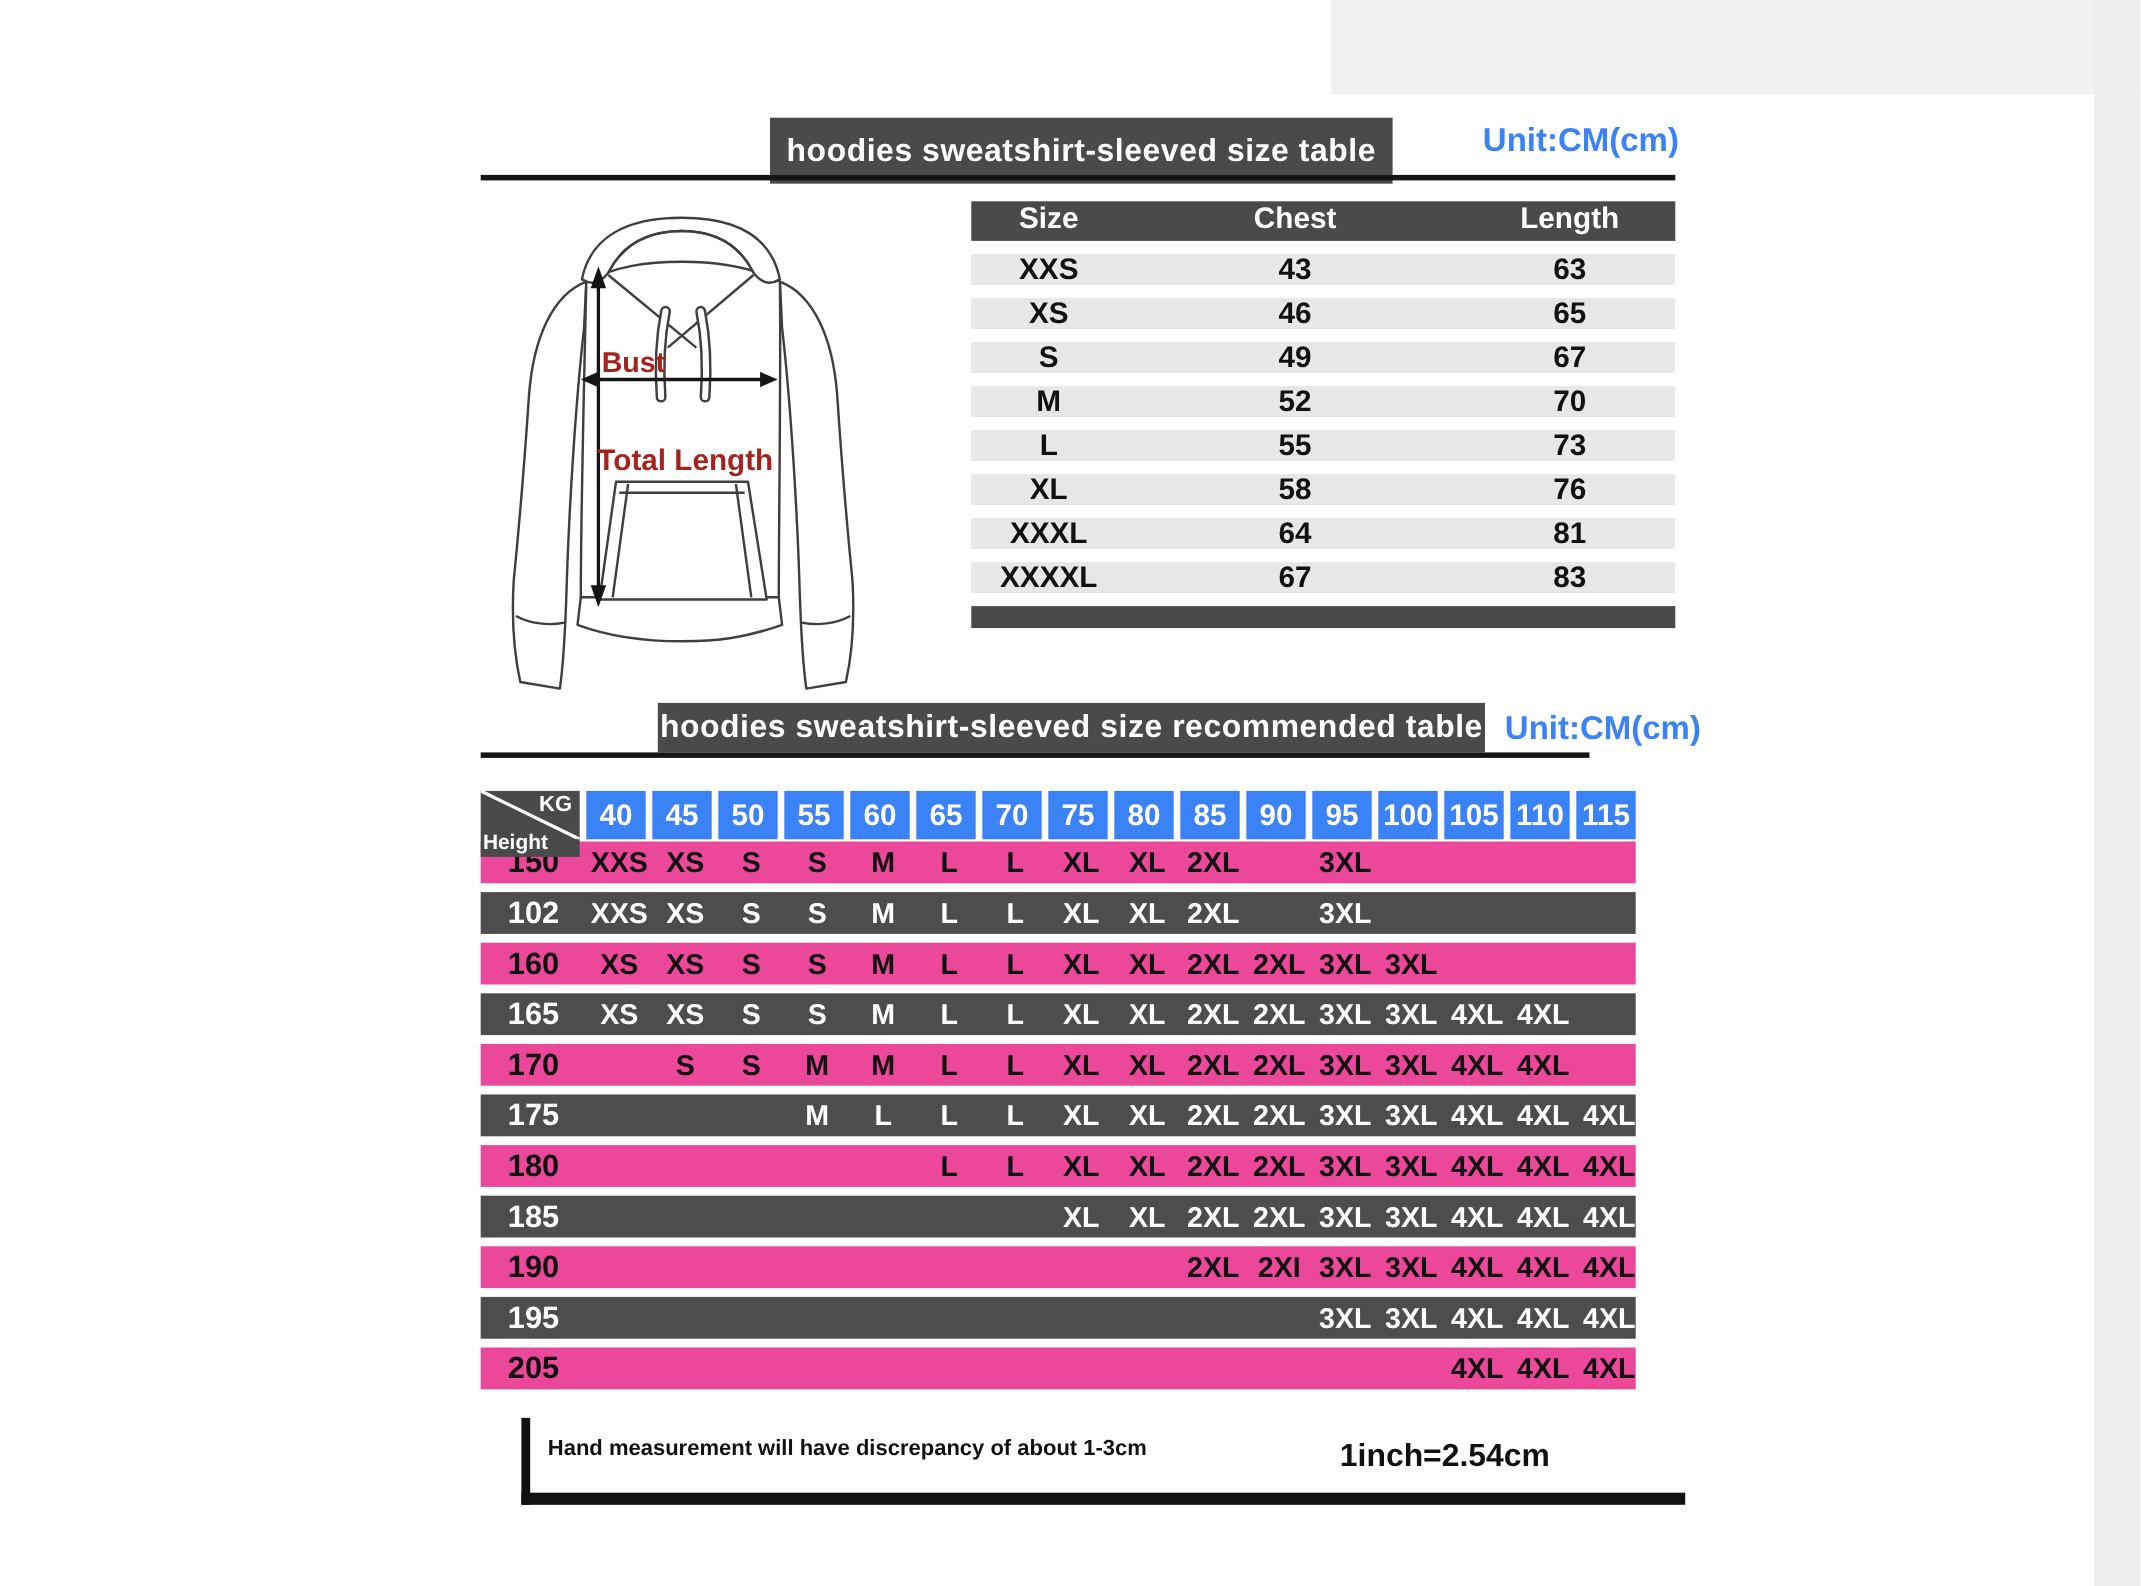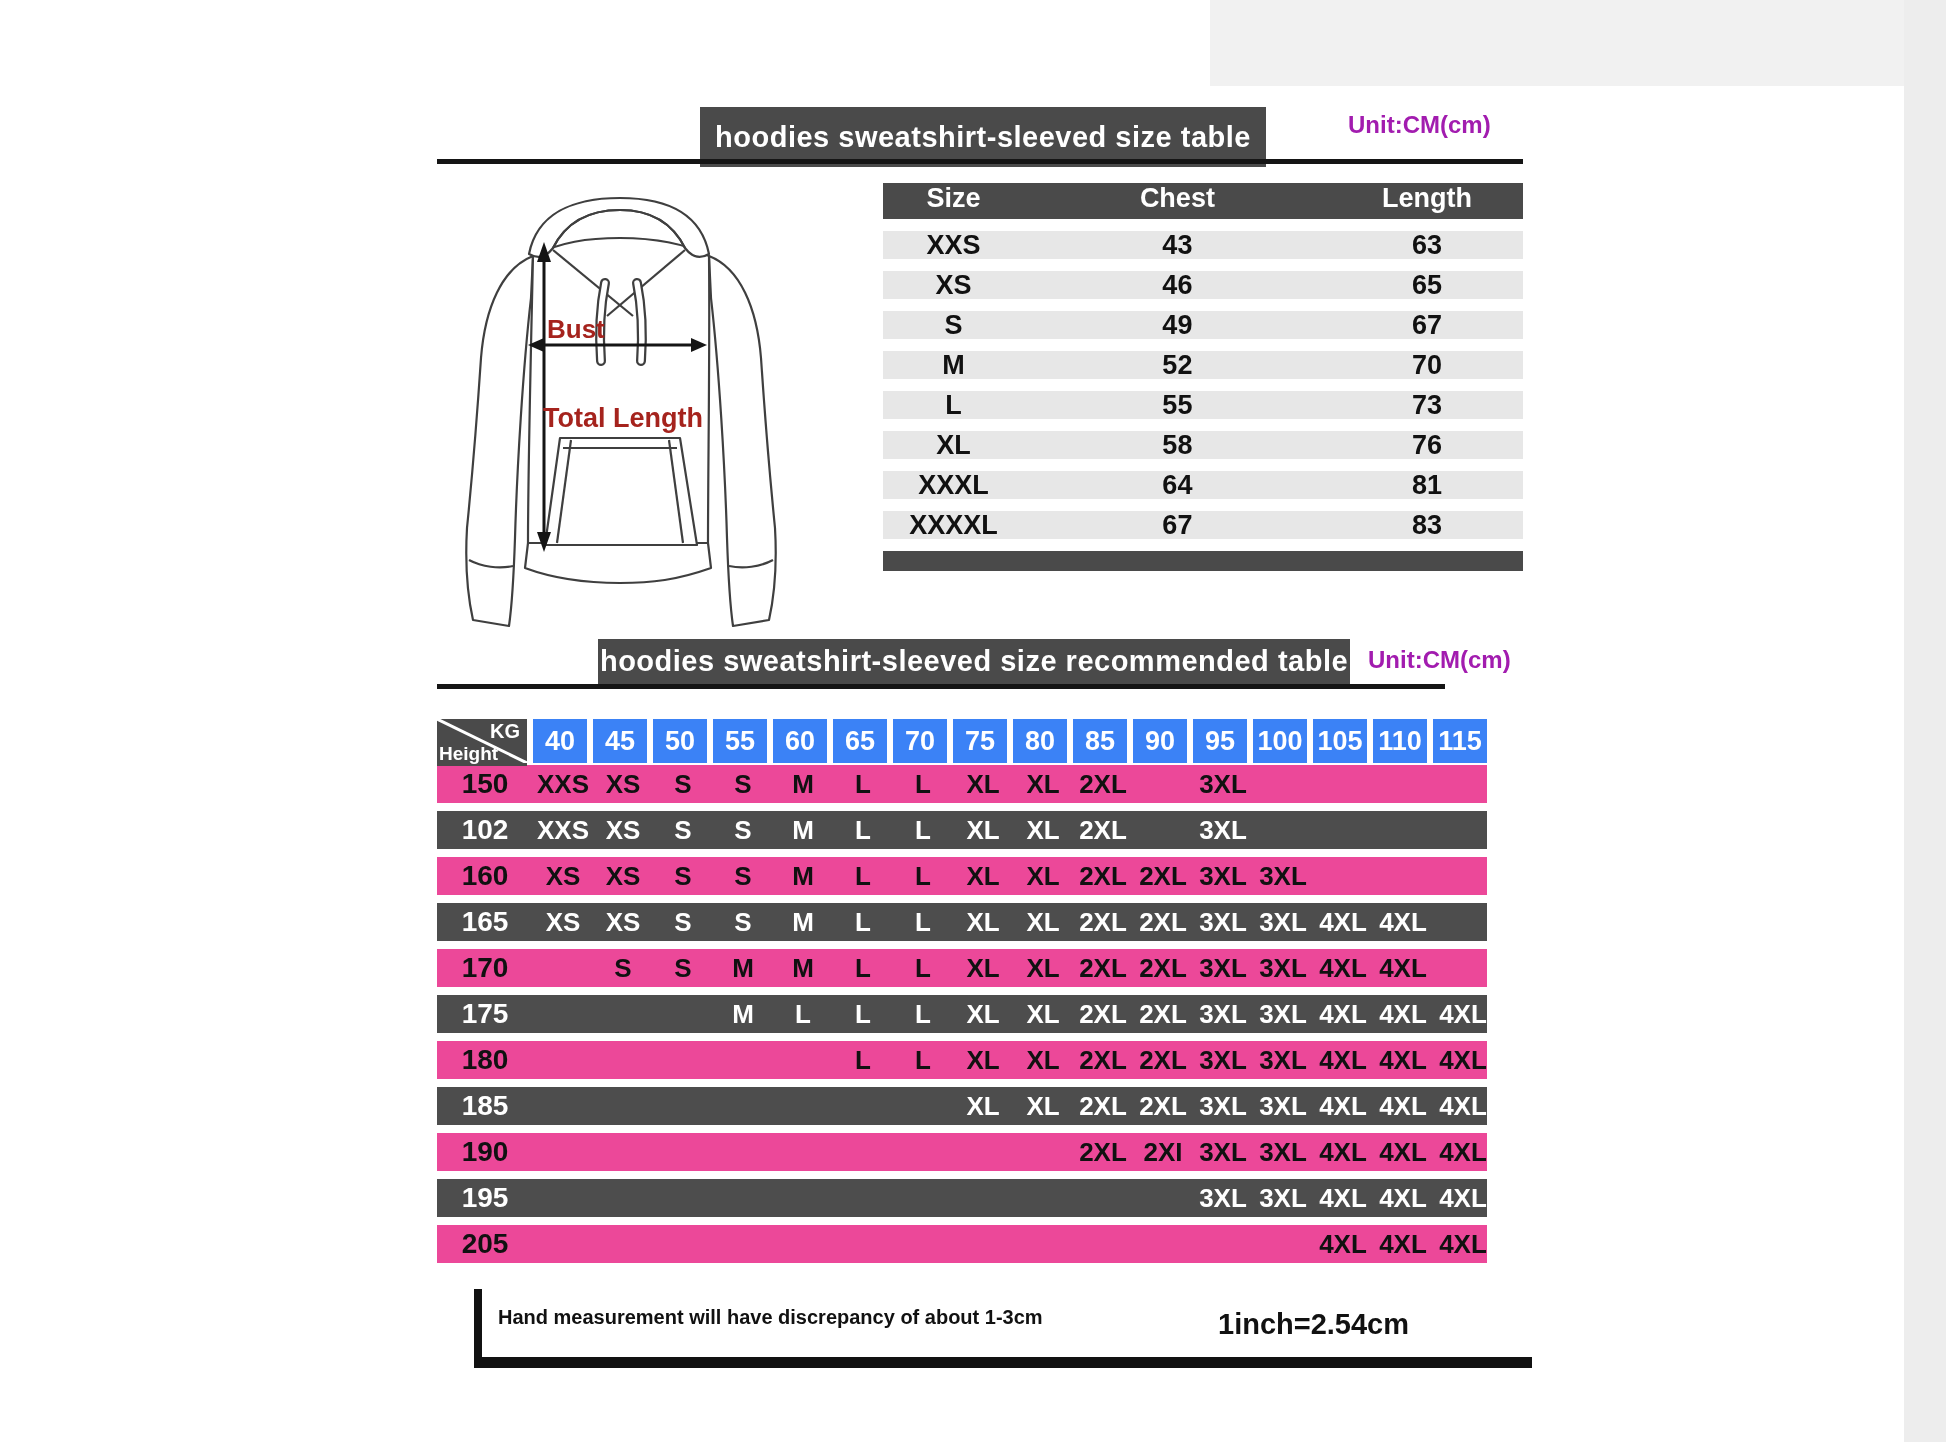--- a/index.html
+++ b/index.html
@@ -7,40 +7,40 @@
     position:relative;width:1946px;height:1442px;background:#ffffff;overflow:hidden;
     font-family:"Liberation Sans",sans-serif;font-weight:bold;color:#111;
   }
   
   .artifact-right{position:absolute;right:0;top:0;width:42px;height:100%;background:#ededed;}
   .artifact-topright{position:absolute;left:1210px;top:0;width:736px;height:86px;background:#f1f1f1;}
 
   .title-bar{position:absolute;background:#4a4a4a;color:#fff;display:flex;align-items:center;justify-content:center;font-size:29px;letter-spacing:0.5px;}
   .title-bar1{left:700px;top:107px;width:566px;height:60px;}
   .title-bar2{left:598px;top:639px;width:752px;height:45px;}
-  .unit-label{position:absolute;font-size:24px;color:#a21caf;}
+  .unit-label{position:absolute;font-size:30px;color:#3b82f6;}
   .unit1{left:1348px;top:111px;}
   .unit2{left:1368px;top:646px;}
   .hr-line{position:absolute;background:#151515;}
   .hr-line1{left:437px;top:159px;width:1086px;height:5px;}
   .hr-line2{left:437px;top:684px;width:1008px;height:5px;}
 
   
   .size-table{position:absolute;left:883px;top:183px;width:640px;}
   .st-header{display:grid;grid-template-columns:22% 48% 30%;background:#4a4a4a;color:#fff;height:36px;line-height:31px;font-size:27px;text-align:center;}
   .st-row{display:grid;grid-template-columns:22% 48% 30%;background:#e7e7e7;height:28px;line-height:28px;font-size:27px;text-align:center;margin-top:12px;color:#111;}
   .st-bottom{height:20px;background:#4a4a4a;margin-top:12px;}
 
   
   .hoodie-wrap{position:absolute;left:437px;top:168px;width:372px;height:465px;}
 
   
   .matrix{position:absolute;left:437px;top:719px;width:1050px;}
   .mx-header{display:flex;height:44px;}
-  .mx-corner{position:relative;width:90px;height:47px;background:#4a4a4a;flex:none;margin-right:6px;}
+  .mx-corner{position:relative;width:90px;height:60px;background:#4a4a4a;flex:none;margin-right:6px;}
   .mx-corner svg{position:absolute;left:0;top:0;}
   .mx-corner .kg{position:absolute;right:7px;top:1px;color:#fff;font-size:20px;}
   .mx-corner .hgt{position:absolute;left:2px;bottom:1px;color:#fff;font-size:19px;}
   .mx-hcell{width:54px;margin-right:6px;flex:none;background:#3b82f6;color:#fff;font-size:27px;line-height:44px;text-align:center;}
   .mx-hcell:last-child{margin-right:0;}
   .mx-body{margin-top:2px;}
   .mx-row{display:flex;height:38px;line-height:38px;margin-bottom:8px;font-size:26px;}
   .mx-row.light{background:#ec4899;color:#111;}
   .mx-row.dark{background:#4d4d4d;color:#fff;}
   .mx-rowhead{width:96px;flex:none;text-align:center;font-size:28px;}

